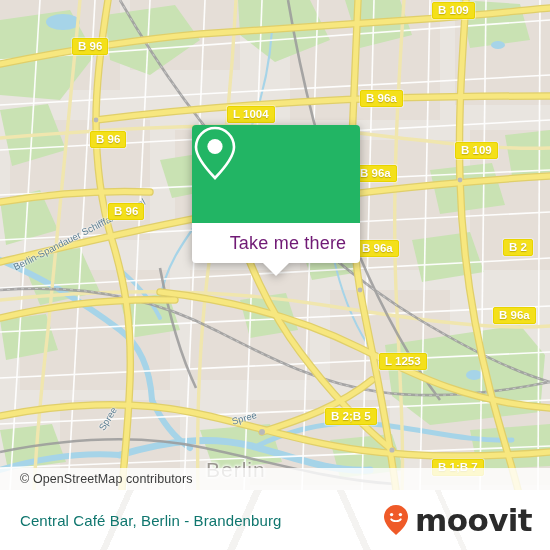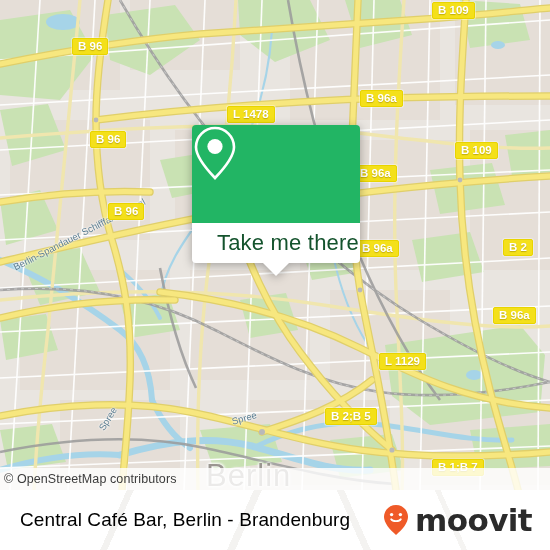--- a/index.html
+++ b/index.html
@@ -12,28 +12,28 @@
   #map svg{position:absolute;left:0;top:0;}
 
   
   #attribution{
     position:absolute;left:0;bottom:0;width:550px;height:22px;
     background:rgba(255,255,255,.80);
     display:flex;align-items:center;
     z-index:40;
   }
   #attribution .attr-txt{
-    font-size:12.5px;color:#3b3b3b;padding-left:4px;letter-spacing:.1px;
+    font-size:12.5px;color:#3b3b3b;padding-left:20px;letter-spacing:.1px;
     white-space:nowrap;
   }
 
   
   .city-label{
     position:absolute;z-index:30;
-    font-size:31px;color:#9a9690;letter-spacing:1px;
+    font-size:21px;color:#9a9690;letter-spacing:1px;
     font-family:"Liberation Sans",sans-serif;
     text-shadow:0 0 3px #fff,0 0 3px #fff,0 0 4px #fff;
     pointer-events:none;
   }
 
   
   .water-label{
     position:absolute;z-index:25;font-size:9.5px;color:#5d7f92;
     white-space:nowrap;pointer-events:none;
     text-shadow:0 0 2px #fff,0 0 3px #fff;
@@ -60,21 +60,21 @@
     background:#22b564;border-radius:4px 4px 0 0;
     height:98px;display:flex;align-items:center;justify-content:center;
   }
   #popup-pin{width:46px;height:56px;display:block;}
   #popup-footer{
     background:#ffffff;border-radius:0 0 4px 4px;
     height:40px;display:flex;align-items:center;justify-content:center;
     position:relative;
   }
   #popup-footer .cta{
-    font-size:22px;color:#14532d;letter-spacing:.2px;margin-left:24px;
+    font-size:18px;color:#701a75;letter-spacing:.2px;margin-left:24px;
   }
   #popup-tail{
     position:absolute;left:50%;top:100%;transform:translateX(-50%);
     width:0;height:0;
     border-left:13px solid transparent;
     border-right:13px solid transparent;
     border-top:13px solid #ffffff;
   }
 
   
@@ -88,21 +88,21 @@
     content:"";position:absolute;left:0;top:0;width:550px;height:60px;
     background:
       linear-gradient(114deg,transparent 0 22%,#f3f2f0 22% 23.2%,transparent 23.2% 100%),
       linear-gradient(114deg,transparent 0 44%,#f4f3f1 44% 45.4%,transparent 45.4% 100%),
       linear-gradient(66deg,transparent 0 63%,#f4f3f1 63% 64.3%,transparent 64.3% 100%),
       linear-gradient(66deg,transparent 0 80%,#f5f4f2 80% 81%,transparent 81% 100%);
     pointer-events:none;
   }
   #place-title{
     position:relative;z-index:2;
-    font-size:19px;color:#000000;letter-spacing:.1px;white-space:nowrap;
+    font-size:15px;color:#0f766e;letter-spacing:.1px;white-space:nowrap;
   }
   #brand{position:relative;z-index:2;display:flex;align-items:center;gap:6px;}
   #brand-mark{width:26px;height:32px;display:block;}
   #brand-word{
     font-size:31px;color:#2b2b2b;letter-spacing:-.6px;line-height:32px;
     font-family:"DejaVu Sans",sans-serif;font-weight:bold;
   }
 </style>
 </head>
 <body>
@@ -264,29 +264,29 @@
             <circle cx="392" cy="450" r="2.6"></circle>
           <circle cx="460" cy="180" r="2.4"></circle>
         </g>
       </g>
     </svg>
 
     <div id="shield-layer">
         <div class="shield" style="left: 432px; top: 2px;">B 109</div>
         <div class="shield" style="left: 72px; top: 38px;">B 96</div>
         <div class="shield" style="left: 360px; top: 90px;">B 96a</div>
-        <div class="shield" style="left: 227px; top: 106px;">L 1478</div>
+        <div class="shield" style="left: 227px; top: 106px;">L 1004</div>
         <div class="shield" style="left: 90px; top: 131px;">B 96</div>
         <div class="shield" style="left: 455px; top: 142px;">B 109</div>
         <div class="shield" style="left: 354px; top: 165px;">B 96a</div>
         <div class="shield" style="left: 108px; top: 203px;">B 96</div>
         <div class="shield" style="left: 503px; top: 239px; text-align: center;">B 2</div>
         <div class="shield" style="left: 356px; top: 240px;">B 96a</div>
         <div class="shield" style="left: 493px; top: 307px;">B 96a</div>
-        <div class="shield" style="left: 379px; top: 353px;">L 1129</div>
+        <div class="shield" style="left: 379px; top: 353px;">L 1253</div>
         <div class="shield" style="left: 325px; top: 408px;">B 2;B 5</div>
         <div class="shield" style="left: 432px; top: 459px;">B 1;B 7</div>
       </div>
 
     <div id="water-label-layer">
         <div class="water-label" style="left: 14px; top: 262px; transform: rotate(-27deg); transform-origin: left center;">Berlin-Spandauer Schifffahrtskanal</div>
         <div class="water-label" style="left: 101px; top: 424px; transform: rotate(-58deg); transform-origin: left center;">Spree</div>
         <div class="water-label" style="left: 232px; top: 416px; transform: rotate(-16deg); transform-origin: left center;">Spree</div>
       </div>
 

